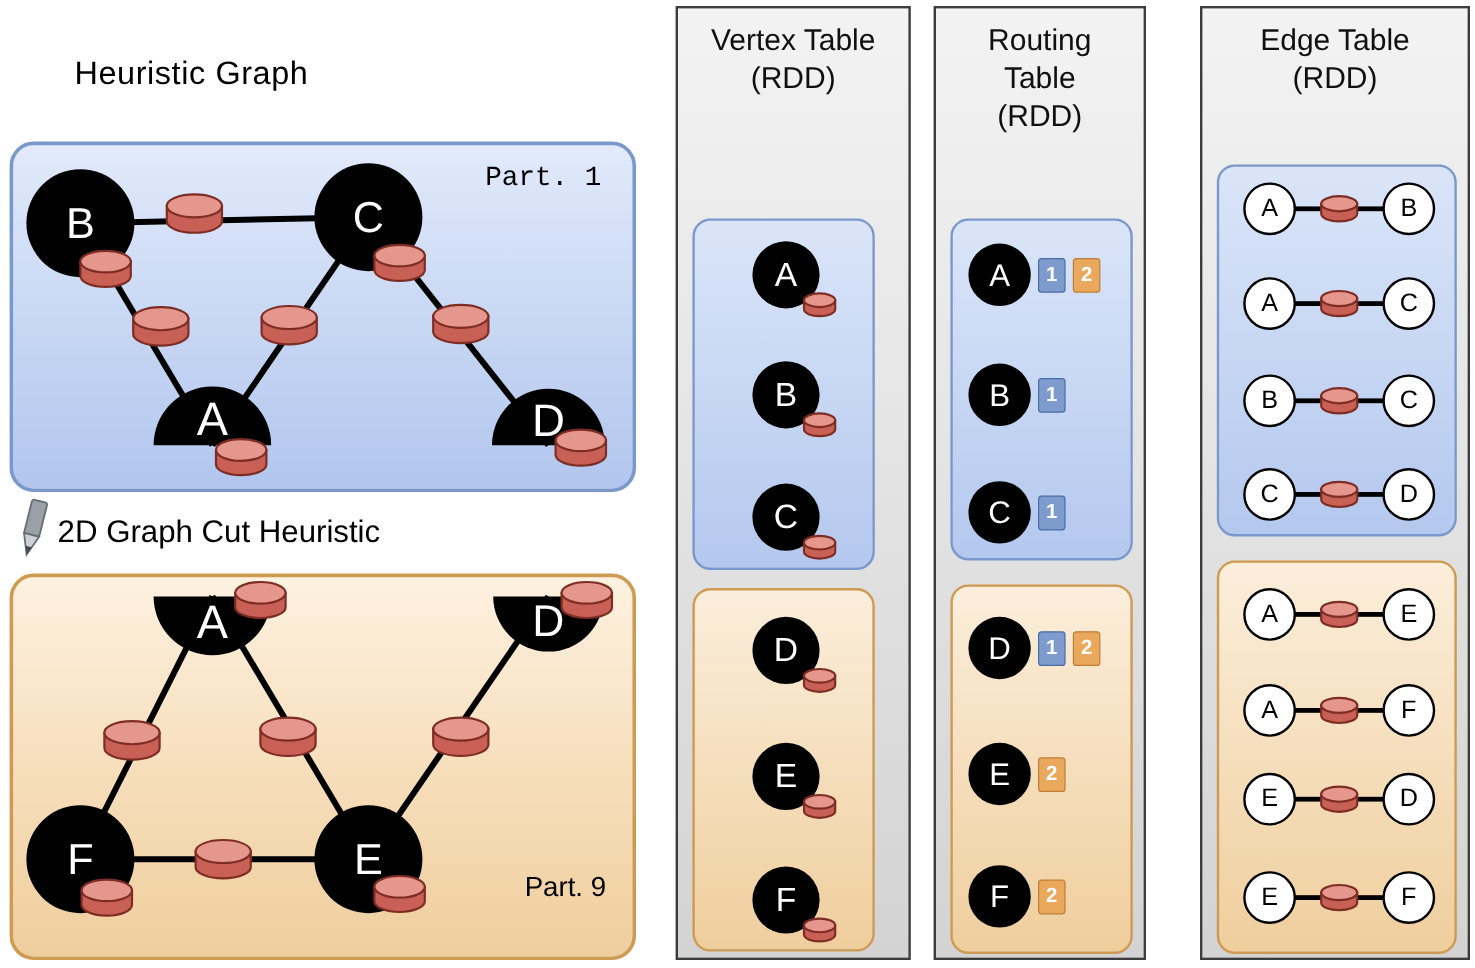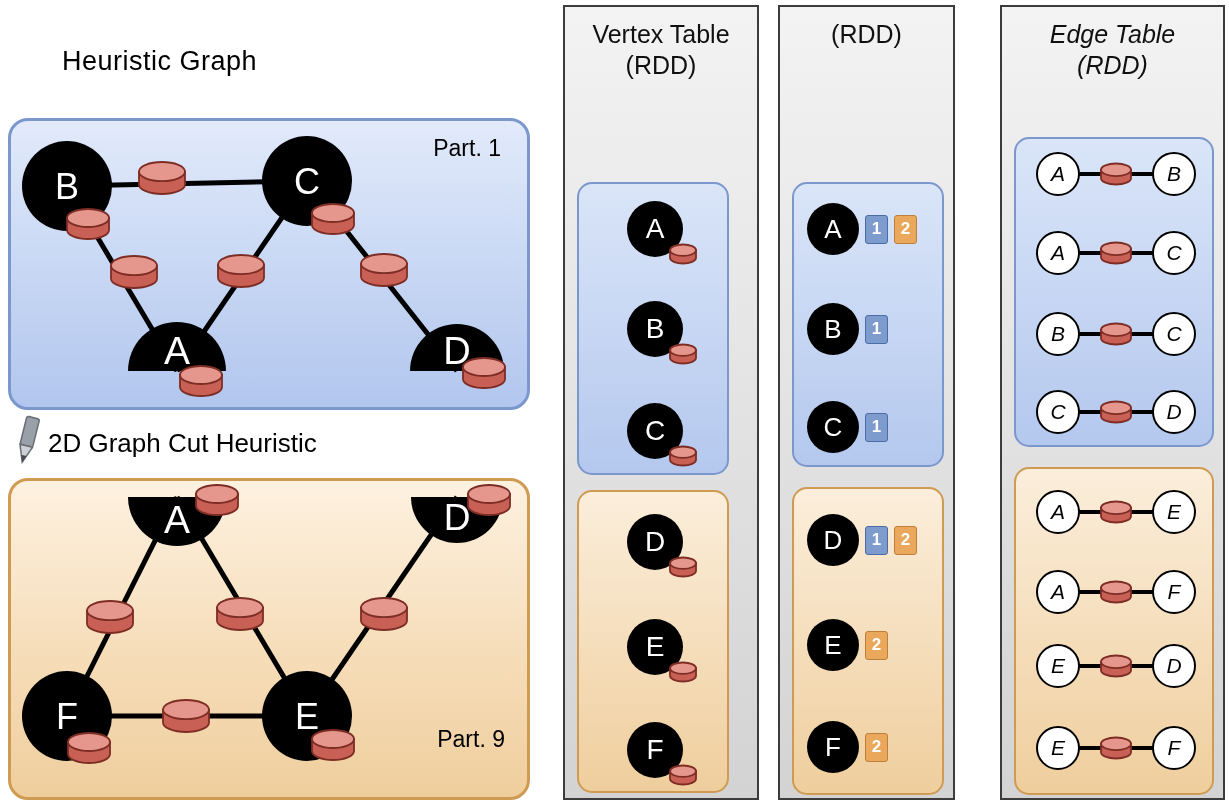--- a/index.html
+++ b/index.html
@@ -8,36 +8,36 @@
     position:relative; background:#ffffff; overflow:hidden;
     font-family:"Liberation Sans", sans-serif; color:#000;
   }
   .abs { position:absolute; }
 
   
   .pg-title { left:62px; top:46px; font-size:27px; letter-spacing:0.5px; }
   .part-box { position:absolute; border-radius:20px; border:3px solid; }
   .part1 { left:8px; top:118px; width:522px; height:292px;
            background:linear-gradient(#e2eafb 0%, #c6d6f3 55%, #b2c6ee 100%);
-           border-color:#7b98cc; }
+           border-color:#7b98cc;font-family:Liberation Mono, monospace; }
   .part2 { left:8px; top:478px; width:522px; height:322px;
            background:linear-gradient(#fdf1e0 0%, #f6ddb9 55%, #efce9d 100%);
            border-color:#cf9b52; }
   .part-label { position:absolute; font-size:23px; }
   .part1 .part-label { right:26px; top:14px; }
   .part2 .part-label { right:22px; bottom:44px; }
   .cut-label { left:48px; top:428px; font-size:26px; }
 
   
   .column { position:absolute; top:5px; height:795px;
             background:linear-gradient(#f3f3f3, #d3d3d3);
             border:2.5px solid #3c3c3c; }
   #vertex-col  { left:563px; width:196px; }
   #routing-col { left:778px; width:177px; }
-  #edge-col    { left:1000px; width:225px;font-style:italic; }
+  #edge-col    { left:1000px; width:225px; }
   .col-title { padding-top:12px; text-align:center; font-size:25px; line-height:1.25; color:#101010; }
   .narrow-title { width:104px; margin:0 auto; }
 
   .inner-box { position:absolute; border-radius:15px; border:2.5px solid; }
   .blue-box   { background:linear-gradient(#dae5f8, #b4c8ee); border-color:#7b98cc; }
   .orange-box { background:linear-gradient(#fbeedb, #efce9d); border-color:#cf9b52; }
 
   #vt-box-0 { left:12px; top:175px; width:152px; height:293px; }
   #vt-box-1 { left:12px; top:483px; width:152px; height:303px; }
   #rt-box-0 { left:12px; top:175px; width:152px; height:285px; }
@@ -258,20 +258,21 @@
             <path d="M 2 8.2 L 2 15.8 A 13 5.7 0 0 0 28 15.8 L 28 8.2 Z" fill="#c96055" stroke="#7e2d24" stroke-width="1.8"></path>
             <ellipse cx="15" cy="8.2" rx="13" ry="5.7" fill="#e6978d" stroke="#7e2d24" stroke-width="1.8"></ellipse>
           </g>
         </svg>
       </div>
     </div>
 </div>
 
 <div class="column" id="routing-col">
   <div class="col-title">
+    <div class="narrow-title">Routing Table</div>
     <div>(RDD)</div>
   </div>
   <div class="inner-box blue-box" id="rt-box-0">
       <div class="r-row" style="top: 19px;">
         <div class="r-circle">A</div>
         <div class="badge" style="background: rgb(126, 155, 206); border-color: rgb(74, 109, 166);">1</div>
         <div class="badge" style="background: rgb(234, 168, 92); border-color: rgb(191, 127, 56);">2</div>
       </div>
       <div class="r-row" style="top: 119px;">
         <div class="r-circle">B</div>

